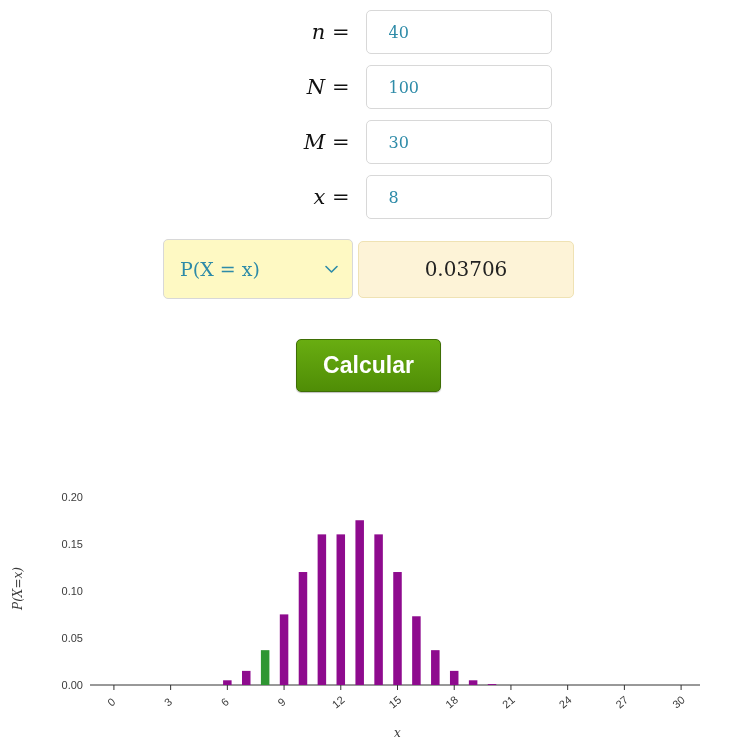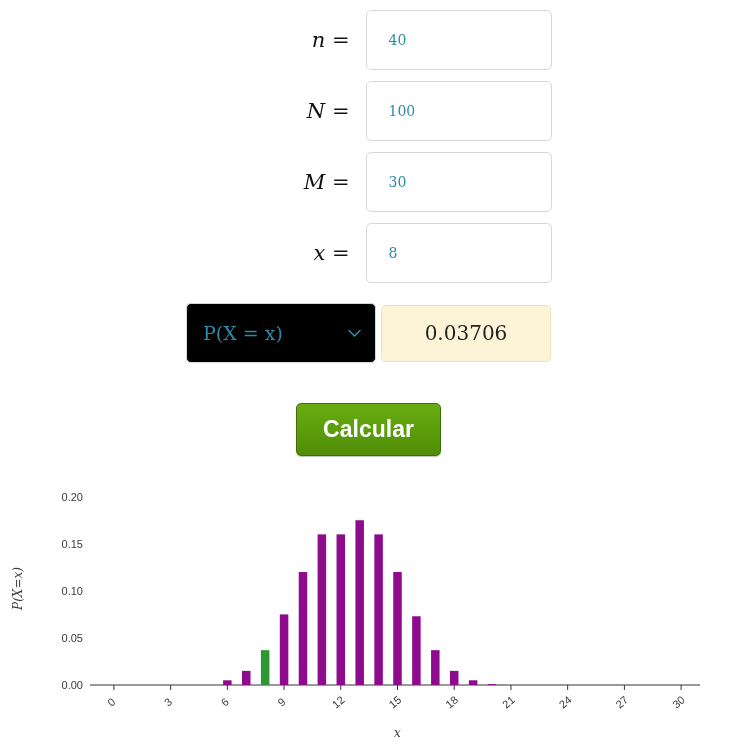--- a/index.html
+++ b/index.html
@@ -31,68 +31,68 @@
     padding-right: 16px;
     font-family: "DejaVu Serif", serif;
     font-style: italic;
     font-size: 21px;
     color: #111111;
     box-sizing: border-box;
     white-space: nowrap;
   }
   .field {
     width: 186px;
-    height: 60px;
+    height: 44px;
     box-sizing: border-box;
     border: 1px solid #d8d8d8;
     border-radius: 5px;
     background: #ffffff;
     display: flex;
     align-items: center;
     padding-left: 22px;
-    font-size: 14px;
+    font-size: 16px;
     color: #2e8ba8;
     font-family: "DejaVu Serif", serif;
   }
 
   
   .select-row {
     display: flex;
     align-items: center;
     justify-content: center;
     margin-top: 20px;
     margin-bottom: 0;
     padding-left: 0;
   }
   .select-box {
     width: 190px;
     height: 60px;
     box-sizing: border-box;
     border: 1px solid #d8d8d8;
     border-radius: 5px;
-    background: #000000;
+    background: #fef9c3;
     display: flex;
     align-items: center;
     justify-content: space-between;
     padding: 0 14px 0 16px;
     margin-right: 5px;
   }
   .select-text {
     font-family: "DejaVu Serif", serif;
     font-size: 19px;
     color: #2e8ba8;
     white-space: nowrap;
   }
   .chev {
     color: #2e8ba8;
     font-size: 15px;
     line-height: 1;
   }
   .result-box {
-    width: 170px;
+    width: 216px;
     height: 57px;
     box-sizing: border-box;
     border: 1px solid #efe2b4;
     border-radius: 5px;
     background: #fdf3d7;
     display: flex;
     align-items: center;
     justify-content: center;
     font-family: "DejaVu Serif", serif;
     font-size: 20px;

